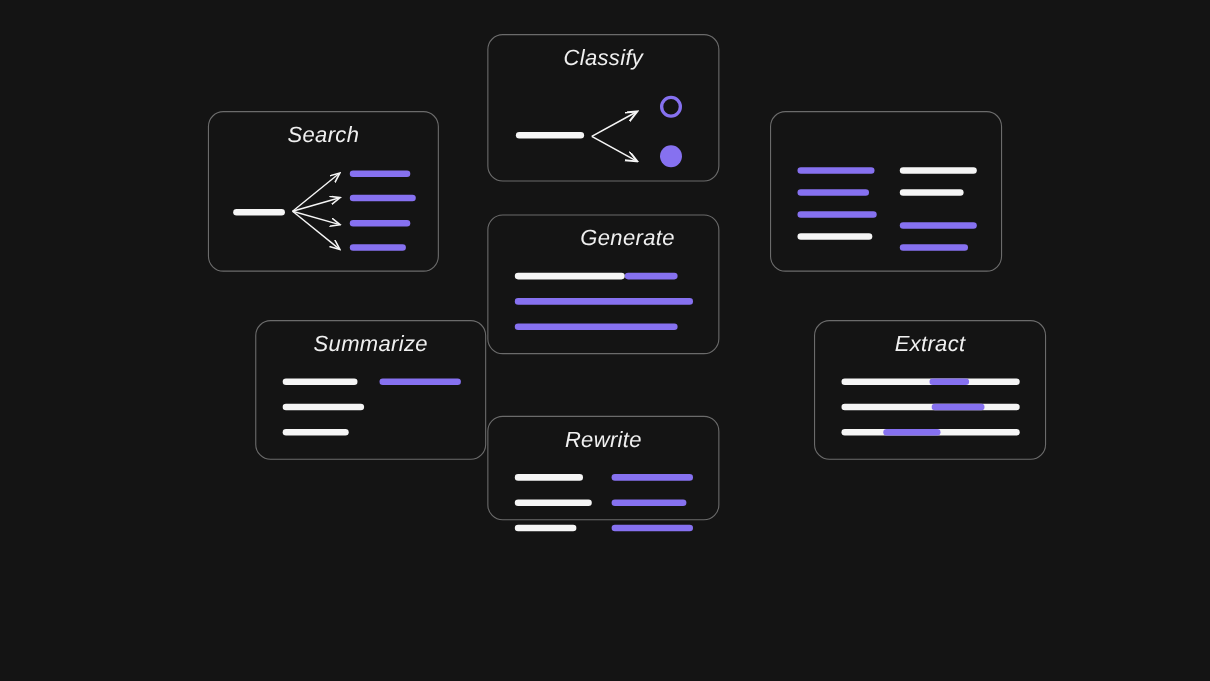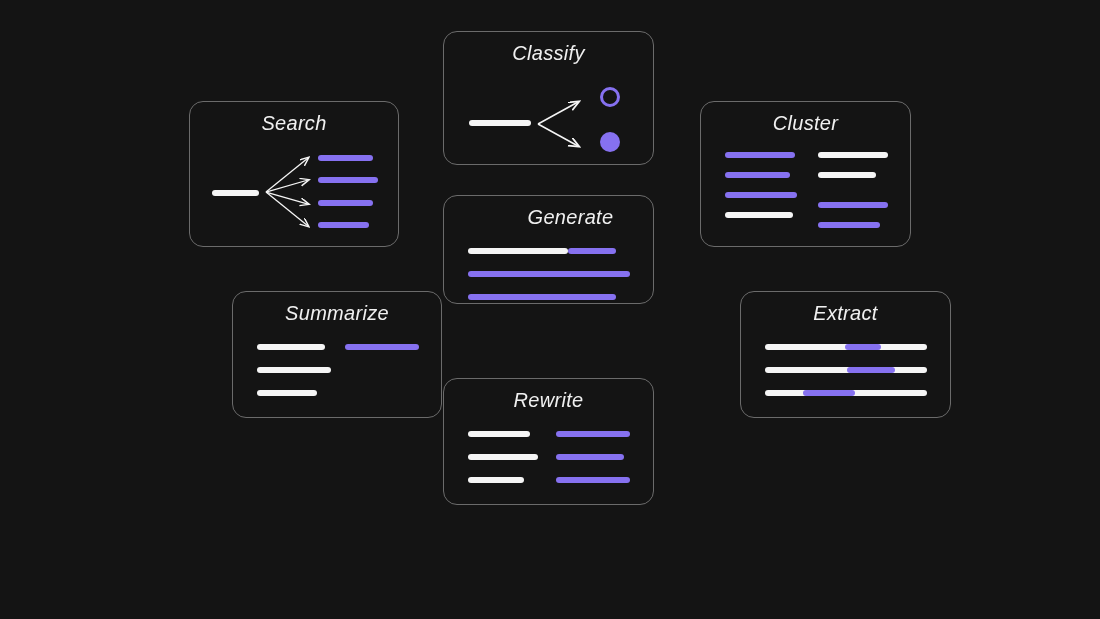--- a/index.html
+++ b/index.html
@@ -70,32 +70,31 @@
     <line x1="4" y1="42" x2="46" y2="54" stroke="#f5f5f5" stroke-width="1.3" marker-end="url(#ah2)"></line>
     <line x1="4" y1="42" x2="46" y2="76" stroke="#f5f5f5" stroke-width="1.3" marker-end="url(#ah2)"></line>
   </svg>
   <div class="bar purple" style="left:128px; top:53px;  width:55px;"></div>
   <div class="bar purple" style="left:128px; top:75px;  width:60px;"></div>
   <div class="bar purple" style="left:128px; top:98px;  width:55px;"></div>
   <div class="bar purple" style="left:128px; top:120px; width:51px;"></div>
 </div>
 
 <div class="card" style="left:700px; top:101px; width:211px; height:146px;">
-  <div class="title">Cluster</div>
   <div class="bar purple" style="left:24px; top:50px;  width:70px;"></div>
   <div class="bar purple" style="left:24px; top:70px;  width:65px;"></div>
   <div class="bar purple" style="left:24px; top:90px;  width:72px;"></div>
   <div class="bar white" style="left:24px; top:110px; width:68px;"></div>
   <div class="bar white" style="left:117px; top:50px;  width:70px;"></div>
   <div class="bar white" style="left:117px; top:70px;  width:58px;"></div>
   <div class="bar purple" style="left:117px; top:100px; width:70px;"></div>
   <div class="bar purple" style="left:117px; top:120px; width:62px;"></div>
 </div>
 
-<div class="card" style="left:443px; top:195px; width:211px; height:109px;padding-left:44px;">
+<div class="card" style="left:443px; top:195px; width:211px; height:127px;padding-left:44px;">
   <div class="title">Generate</div>
   <div class="bar white" style="left:24px;  top:52px; width:100px;"></div>
   <div class="bar purple" style="left:124px; top:52px; width:48px;"></div>
   <div class="bar purple" style="left:24px;  top:75px; width:162px;"></div>
   <div class="bar purple" style="left:24px;  top:98px; width:148px;"></div>
 </div>
 
 <div class="card" style="left:189px; top:291px; width:210px; height:127px;margin-left:43px;">
   <div class="title">Summarize</div>
   <div class="bar white" style="left:24px;  top:52px; width:68px;"></div>
@@ -107,21 +106,21 @@
 <div class="card" style="left:740px; top:291px; width:211px; height:127px;">
   <div class="title">Extract</div>
   <div class="bar white" style="left:24px;  top:52px; width:162px;"></div>
   <div class="bar purple" style="left:104px; top:52px; width:36px;"></div>
   <div class="bar white" style="left:24px;  top:75px; width:162px;"></div>
   <div class="bar purple" style="left:106px; top:75px; width:48px;"></div>
   <div class="bar white" style="left:24px;  top:98px; width:162px;"></div>
   <div class="bar purple" style="left:62px;  top:98px; width:52px;"></div>
 </div>
 
-<div class="card" style="left:443px; top:378px; width:211px; height:127px;">
+<div class="card" style="left:443px; top:378px; width:211px; height:95px;">
   <div class="title">Rewrite</div>
   <div class="bar white" style="left:24px;  top:52px; width:62px;"></div>
   <div class="bar white" style="left:24px;  top:75px; width:70px;"></div>
   <div class="bar white" style="left:24px;  top:98px; width:56px;"></div>
   <div class="bar purple" style="left:112px; top:52px; width:74px;"></div>
   <div class="bar purple" style="left:112px; top:75px; width:68px;"></div>
   <div class="bar purple" style="left:112px; top:98px; width:74px;"></div>
 </div>
 
 </body></html>

